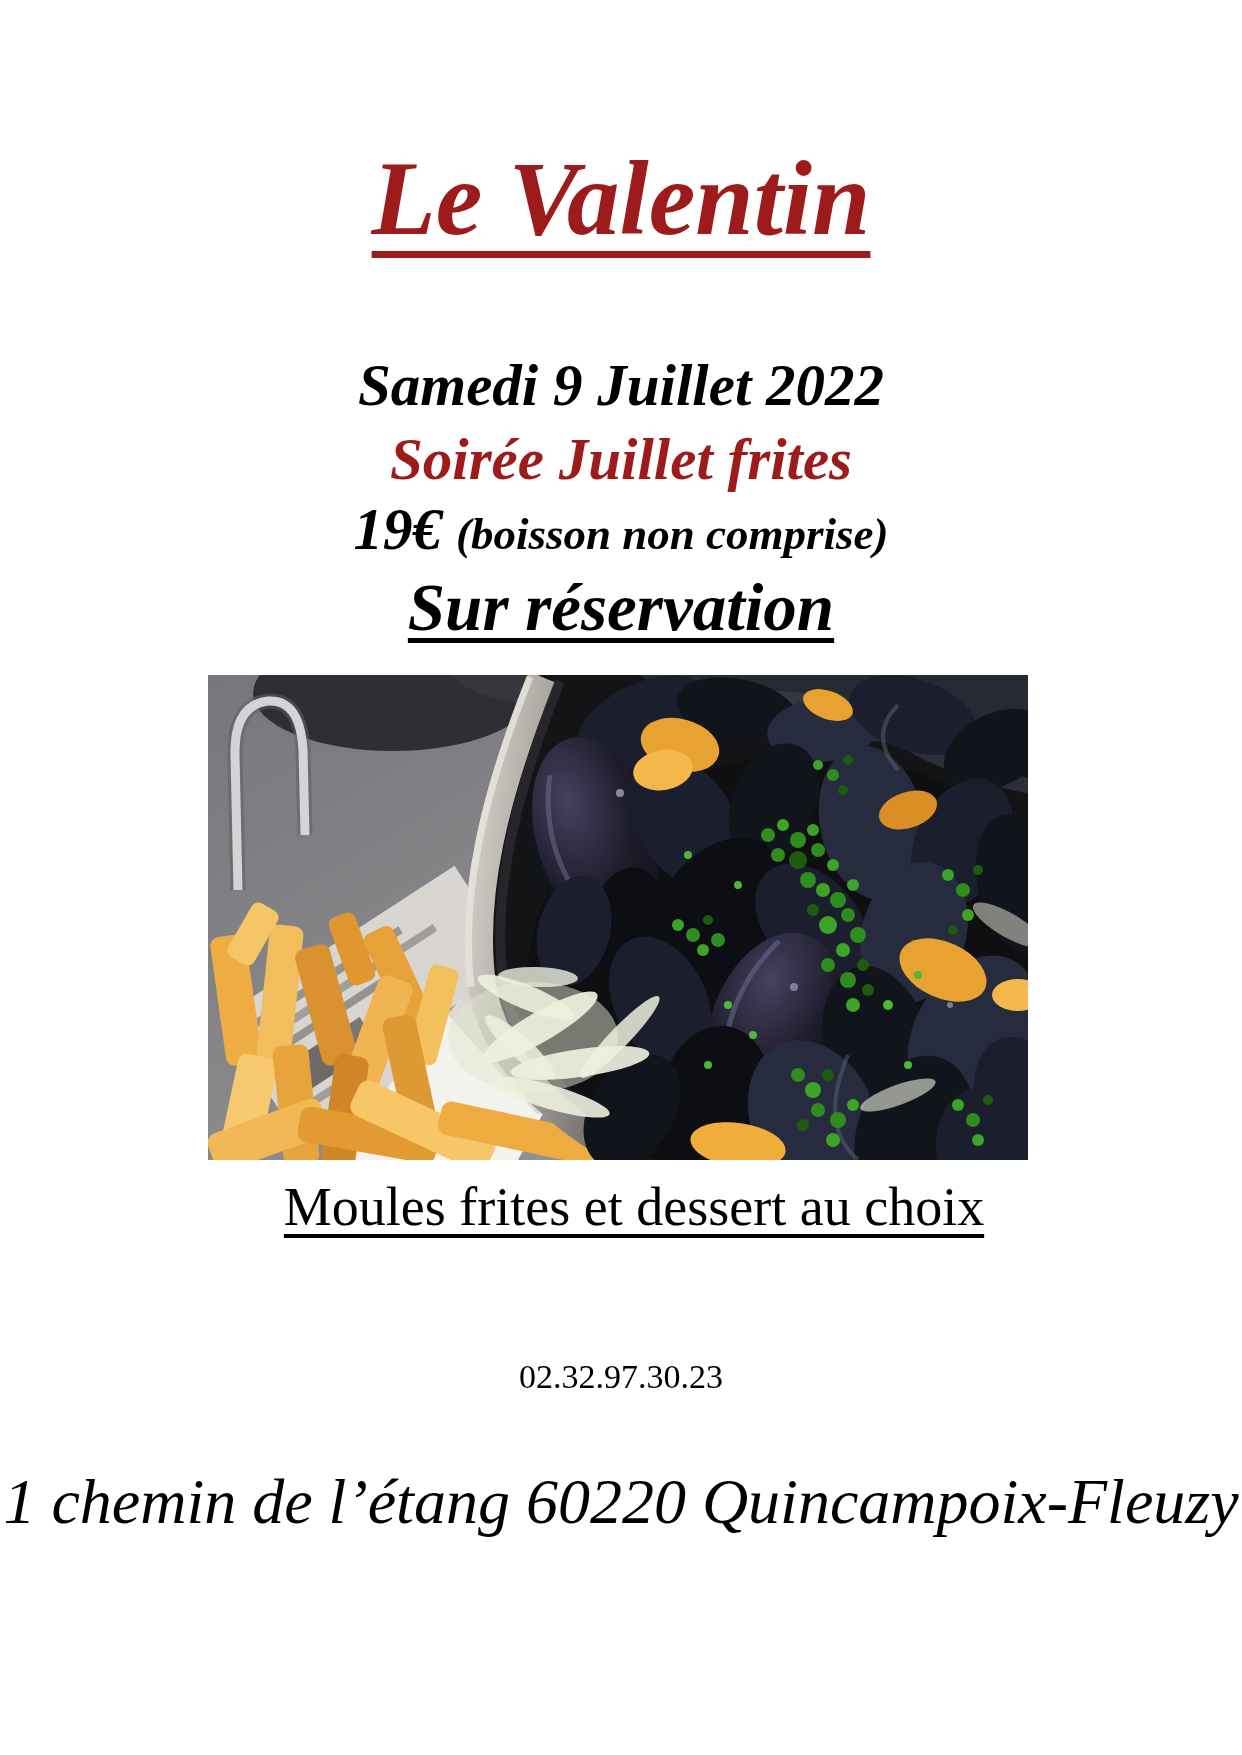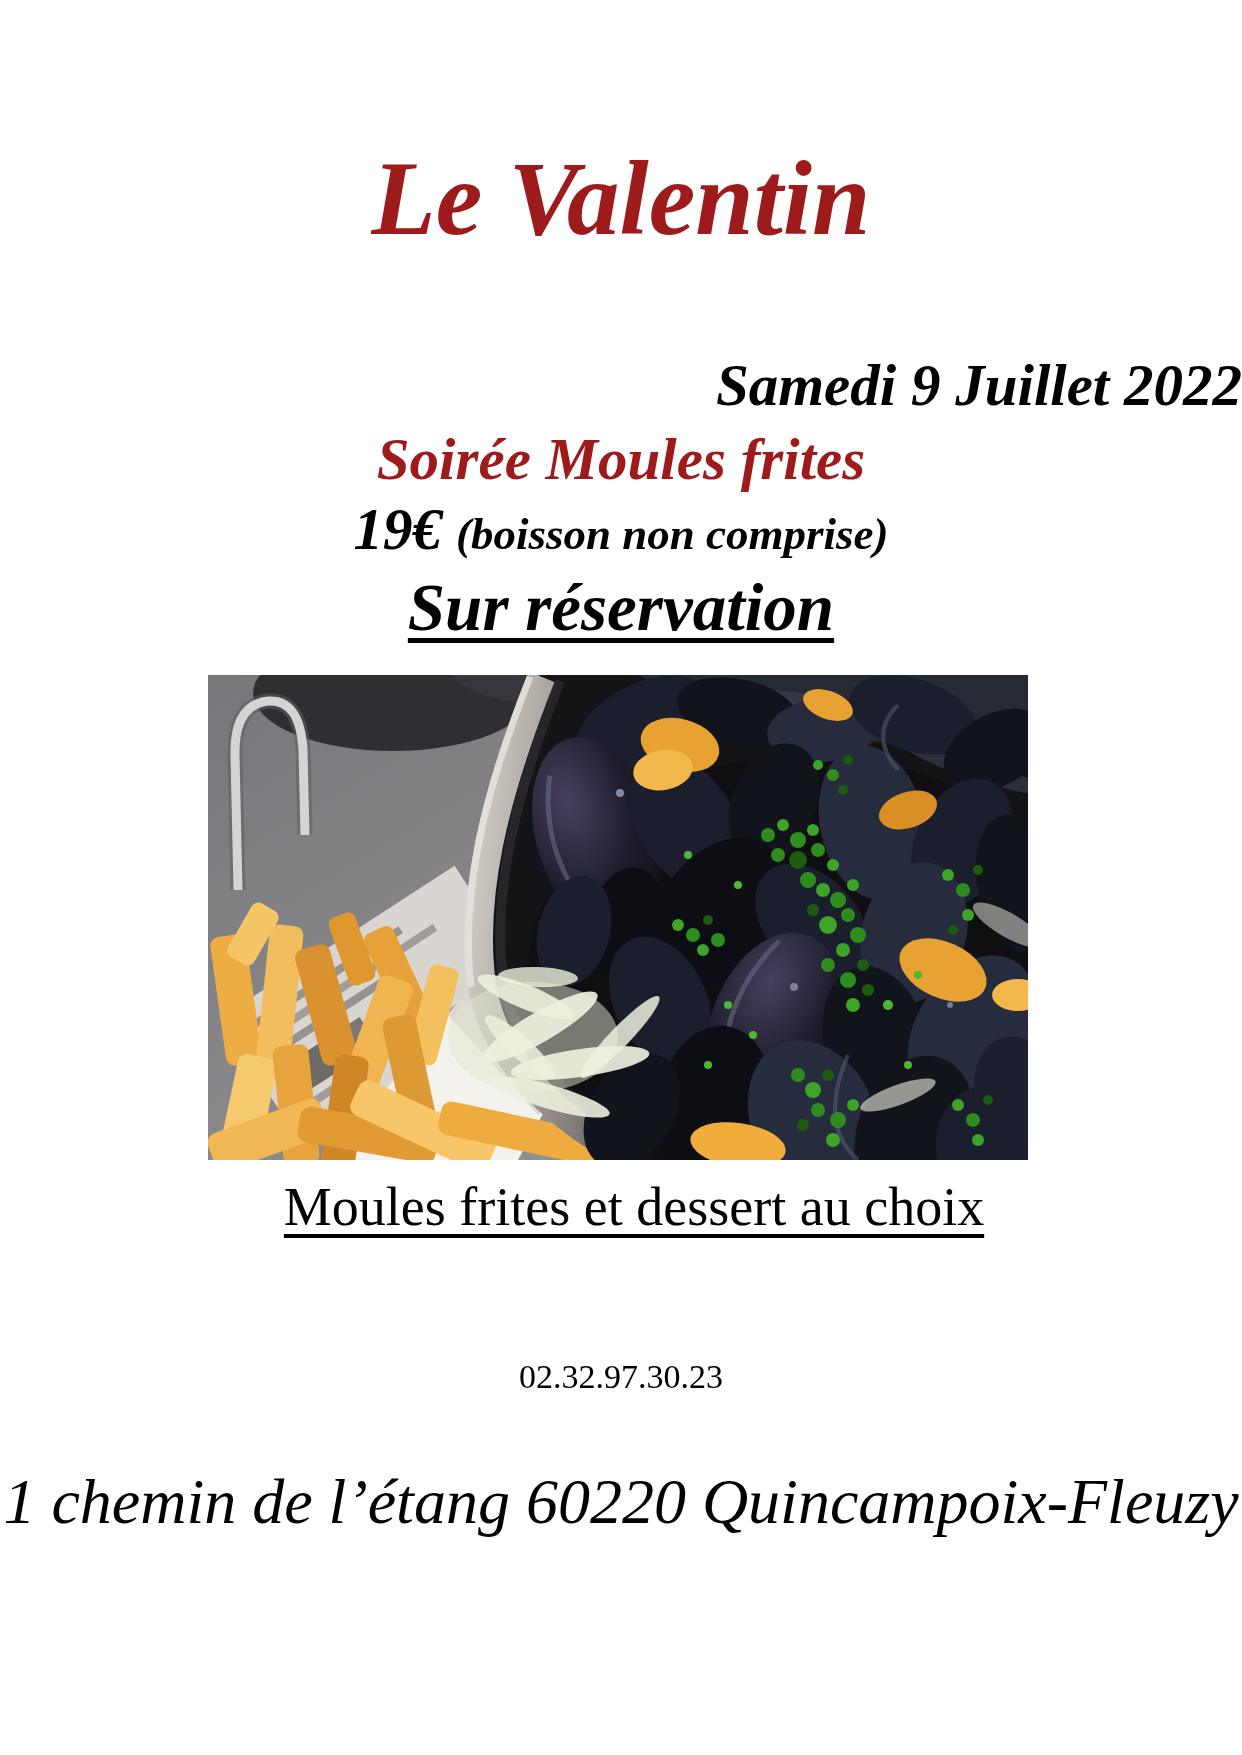--- a/index.html
+++ b/index.html
@@ -9,24 +9,25 @@
     background:#ffffff;
     font-family:"Liberation Serif", serif;
     overflow:hidden;
   }
   .line{position:absolute;left:0;width:100%;text-align:center;line-height:1;white-space:nowrap;}
   .title{
     position:absolute;left:0;top:146px;width:100%;margin:0;
     text-align:center;line-height:1;white-space:nowrap;
     font-size:105px;font-weight:bold;font-style:italic;
     color:#9e1b1c;
+    text-decoration:underline;
     text-decoration-thickness:7px;
     text-underline-offset:17px;
   }
-  .date{top:356px;font-size:59px;font-weight:bold;font-style:italic;color:#000000;text-align:right;}
+  .date{top:356px;font-size:59px;font-weight:bold;font-style:italic;color:#000000;}
   .event{top:430px;font-size:59px;font-weight:bold;font-style:italic;color:#9e1b1c;}
   .price-line{top:500px;font-size:59px;font-weight:bold;font-style:italic;color:#000000;}
   .price{font-size:59px;}
   .price-note{font-size:45px;margin-left:14px;margin-top:23px;}
   .reservation{
     top:574px;font-size:67px;font-weight:bold;font-style:italic;color:#000000;
     text-decoration:underline;text-decoration-thickness:5px;text-underline-offset:8px;
   }
   .photo{position:absolute;left:208px;top:675px;width:820px;height:485px;}
   .photo svg{display:block;}
@@ -39,21 +40,21 @@
 </style>
 </head>
 <body>
 
 <div class="page">
 
   <h1 class="title">Le Valentin</h1>
 
   <div class="line date">Samedi 9 Juillet 2022</div>
 
-  <div class="line event">Soirée Moules frites</div>
+  <div class="line event">Soirée Juillet frites</div>
 
   <div class="line price-line">
     <span class="price">19€</span><span class="price-note">(boisson non comprise)</span>
   </div>
 
   <div class="line reservation">Sur réservation</div>
 
   <div class="photo">
     <svg width="820" height="485" viewBox="0 0 820 485" xmlns="http://www.w3.org/2000/svg">
       <defs>

